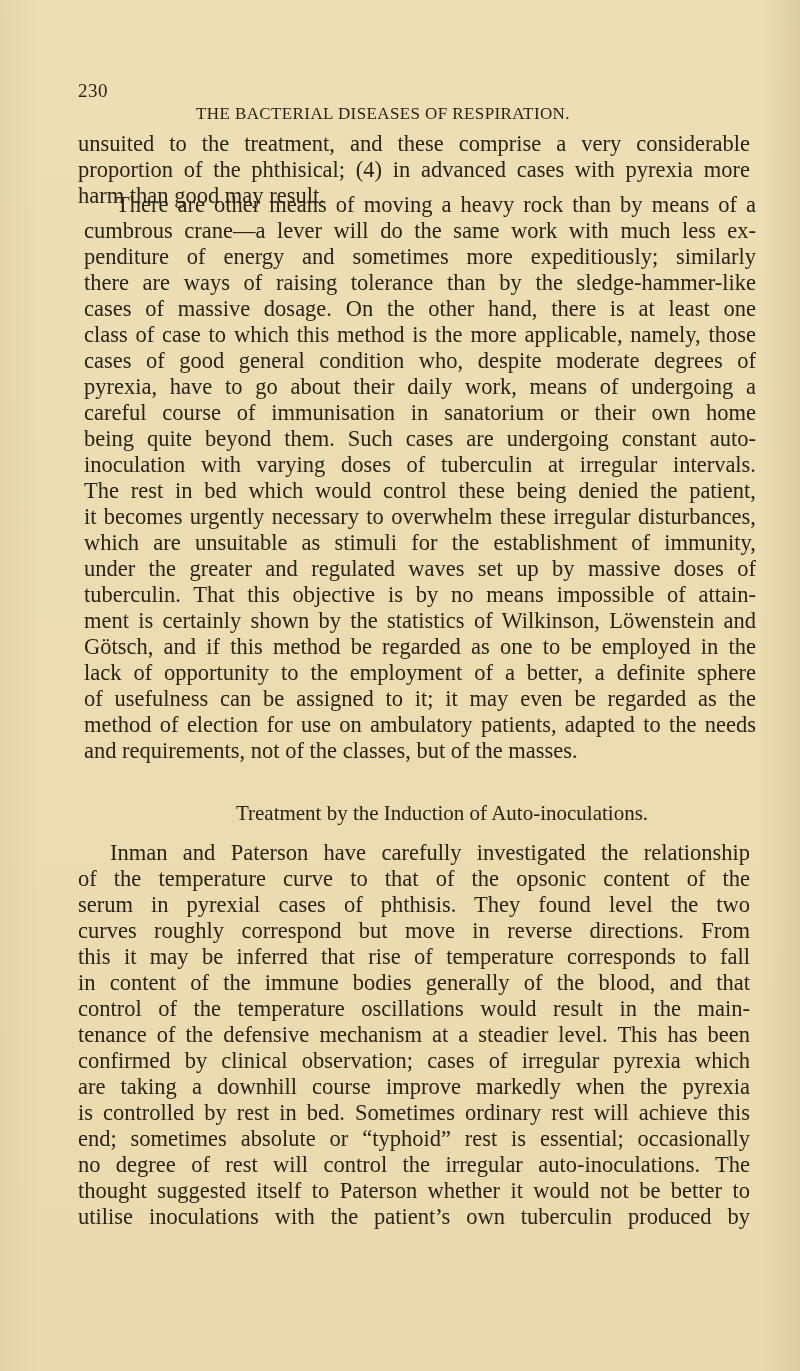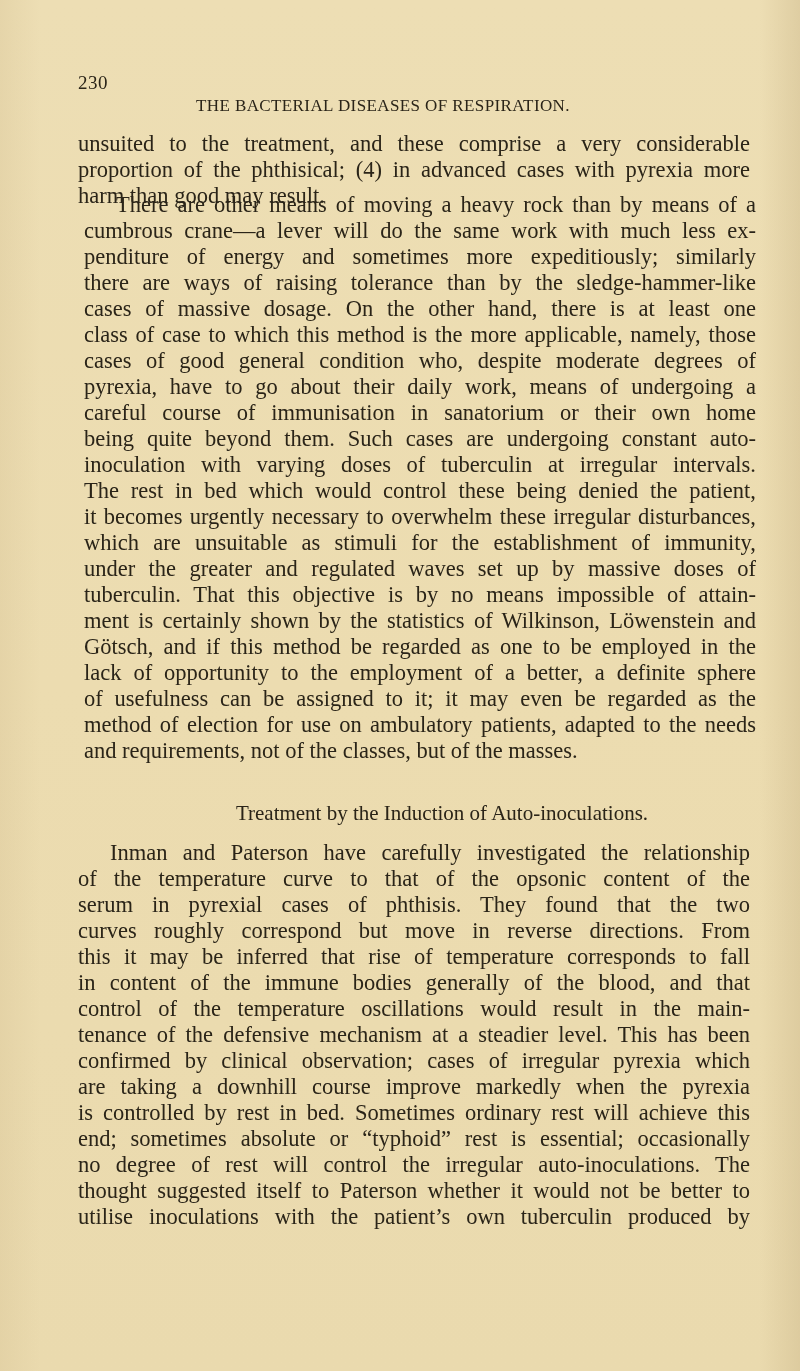--- a/index.html
+++ b/index.html
@@ -20,21 +20,21 @@
     }
     .page {
       position: absolute;
       left: 0;
       top: 0;
       width: 800px;
       height: 1371px;
     }
     .running-head {
       position: absolute;
-      top: 72px;
+      top: 80px;
       left: 78px;
       width: 560px;
       height: 30px;
       font-size: 19px;
       letter-spacing: 0.5px;
     }
     .running-head .page-num {
       position: absolute;
       left: 0;
       top: 0;
@@ -120,21 +120,21 @@
     <span class="line">of usefulness can be assigned to it; it may even be regarded as the</span>
     <span class="line">method of election for use on ambulatory patients, adapted to the needs</span>
     <span class="line last">and requirements, not of the classes, but of the masses.</span>
   </div>
 
   <div class="section-heading" style="top:800px;">Treatment by the Induction of Auto-inoculations.</div>
 
   <div class="text-block" style="top:840px;">
     <span class="line indent">Inman and Paterson have carefully investigated the relationship</span>
     <span class="line">of the temperature curve to that of the opsonic content of the</span>
-    <span class="line">serum in pyrexial cases of phthisis. They found that the two</span>
+    <span class="line">serum in pyrexial cases of phthisis. They found level the two</span>
     <span class="line">curves roughly correspond but move in reverse directions. From</span>
     <span class="line">this it may be inferred that rise of temperature corresponds to fall</span>
     <span class="line">in content of the immune bodies generally of the blood, and that</span>
     <span class="line">control of the temperature oscillations would result in the main-</span>
     <span class="line">tenance of the defensive mechanism at a steadier level. This has been</span>
     <span class="line">confirmed by clinical observation; cases of irregular pyrexia which</span>
     <span class="line">are taking a downhill course improve markedly when the pyrexia</span>
     <span class="line">is controlled by rest in bed. Sometimes ordinary rest will achieve this</span>
     <span class="line">end; sometimes absolute or “typhoid” rest is essential; occasionally</span>
     <span class="line">no degree of rest will control the irregular auto-inoculations. The</span>

